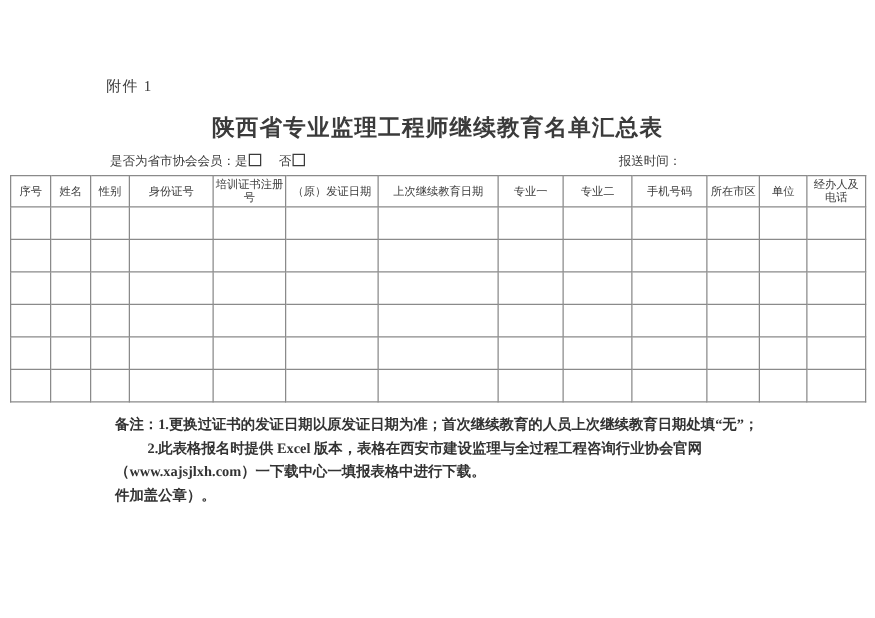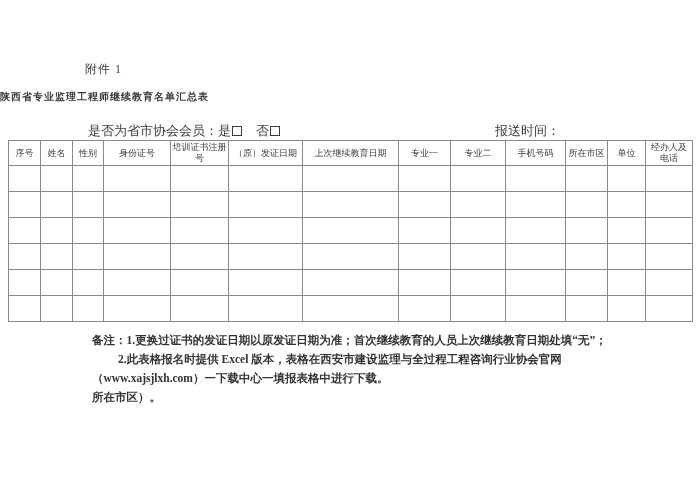--- a/index.html
+++ b/index.html
@@ -21,32 +21,33 @@
     top: 61px;
     font-size: 12px;
     letter-spacing: 1px;
     color: #3b3b3b;
   }
   .title {
     position: absolute;
     left: 0;
     top: 90px;
     width: 100%;
-    font-size: 10px;
+    text-align: center;
+    font-size: 18px;
     font-weight: bold;
     letter-spacing: 1px;
     color: #3b3b3b;
   }
   .meta-row {
     position: absolute;
     left: 0;
     top: 122px;
     width: 100%;
     height: 16px;
-    font-size: 13px;
+    font-size: 10px;
     color: #3b3b3b;
   }
   .meta-left { position: absolute; left: 88px; top: 0; white-space: nowrap; }
   .meta-right { position: absolute; left: 495px; top: 0; white-space: nowrap; }
   .checkbox {
     display: inline-block;
     width: 10px;
     height: 10px;
     border: 1.5px solid #3a3a3a;
     background: #fff;
@@ -221,18 +222,18 @@
           <td></td>
           <td></td>
         </tr>
       </tbody>
   </table>
 
   <div class="notes">
     <p>备注：1.更换过证书的发证日期以原发证日期为准；首次继续教育的人员上次继续教育日期处填“无”；</p>
     <p class="indent">2.此表格报名时提供 Excel 版本，表格在西安市建设监理与全过程工程咨询行业协会官网</p>
     <p>（www.xajsjlxh.com）一下载中心一填报表格中进行下载。</p>
-    <p>所在市区）。</p>
+    <p>件加盖公章）。</p>
   </div>
 
   <div class="page-number">— 5 —</div>
 
 </div>
 
 </body></html>

